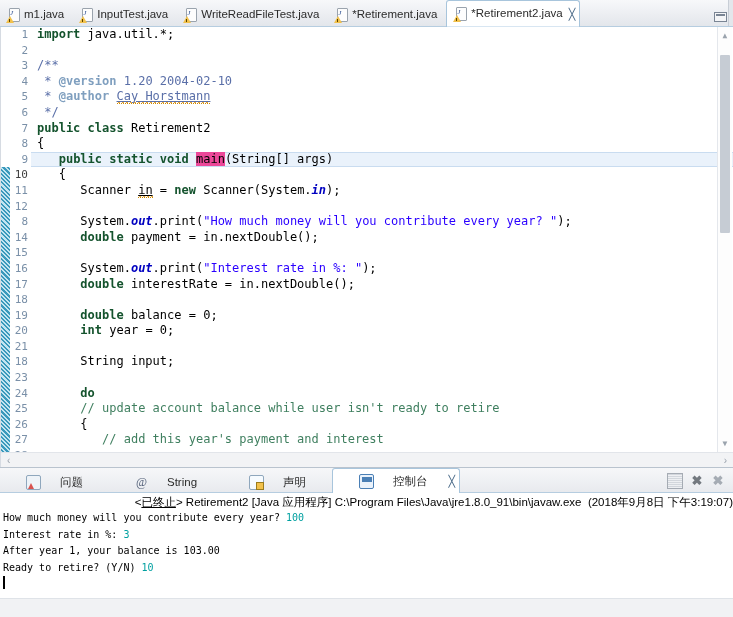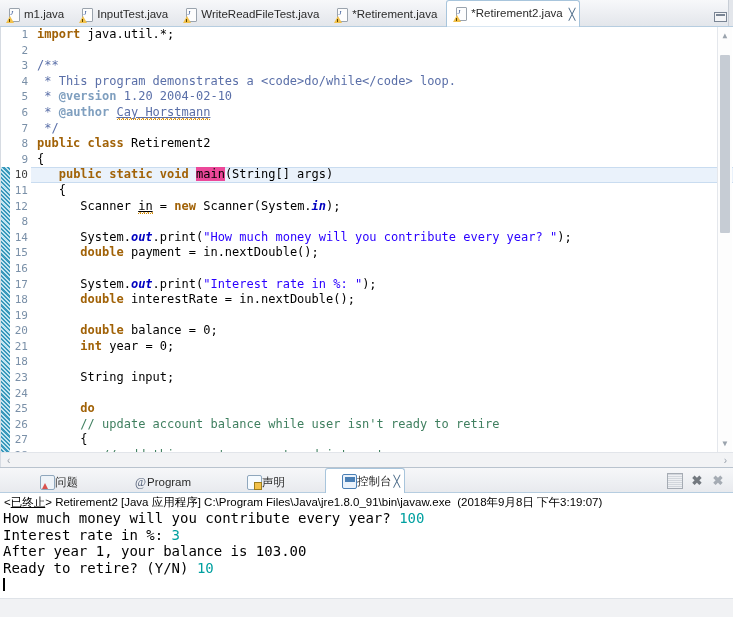--- a/index.html
+++ b/index.html
@@ -98,21 +98,21 @@
   .codearea{
     position:relative;flex:1 1 auto;overflow:hidden;background:#fff;
     font-family:"DejaVu Sans Mono","Liberation Mono",monospace;
     font-size:12px;
   }
   .cline{
     height:15.6px;line-height:15.6px;white-space:pre;
     padding-left:6px;box-sizing:border-box;position:relative;
   }
   .cline.hl{background:#eaf2fb;box-shadow:inset 0 1px 0 #c9dcf0, inset 0 -1px 0 #c9dcf0;}
-  .kw{color:#a16207;font-weight:bold;}
+  .kw{color:#14532d;font-weight:bold;}
   .str{color:#2a00ff;}
   .cmt{color:#3f7f5f;}
   .jdoc{color:#5a6fa8;}
   .jtag{color:#7f9fbf;font-weight:bold;}
   .fld{color:#0000c0;font-style:italic;font-weight:bold;}
   .occ{background:#ec4899;}
   .sq{
     border-bottom:1px dotted #d08a00;
     background:linear-gradient(to right,#e2a33a 0 2px,transparent 2px 4px) bottom repeat-x;
     background-size:4px 1px;
@@ -146,22 +146,22 @@
   .panel{
     flex:1 1 auto;display:flex;flex-direction:column;
     background:#f1f2f4;border-top:1px solid #b9c3ce;
   }
   .paneltabs{
     height:24px;flex:0 0 24px;display:flex;align-items:flex-end;
     background:linear-gradient(to bottom,#f6f7f9,#e8eaee);
     border-bottom:1px solid #b6cde0;position:relative;
   }
   .ptab{
-    display:flex;align-items:center;gap:0;height:20px;padding:0 16px;
-    font-size:11.5px;color:#2b2b2b;white-space:nowrap;margin-left:24px;
+    display:flex;align-items:center;gap:19px;height:20px;padding:0 26px;
+    font-size:11.5px;color:#2b2b2b;white-space:nowrap;
   }
   .ptab.active{
     height:24px;background:#fff;border:1px solid #a8c5dc;border-bottom:none;
     border-top-left-radius:3px;border-top-right-radius:3px;margin-bottom:-1px;
     padding-right:4px;
   }
   .picon{width:13px;height:13px;position:relative;flex:0 0 13px;}
   .pi-problems{background:#eef3f8;border:1px solid #8fa7bd;border-radius:2px;}
   .pi-problems:after{
     content:"";position:absolute;left:1px;bottom:0;width:0;height:0;
@@ -197,26 +197,26 @@
   }
   .tool-x{color:#4a5159;font-size:13px;line-height:14px;text-align:center;font-weight:bold;}
   .tool-xx{color:#8d959f;font-size:13px;line-height:14px;text-align:center;font-weight:bold;}
 
   .console{
     flex:1 1 auto;background:#fff;overflow:hidden;position:relative;
     padding:2px 0 0 2px;box-sizing:border-box;
   }
   .cheader{
     font-family:"Liberation Sans",sans-serif;font-size:11.5px;color:#000;
-    white-space:pre;line-height:15px;padding-left:2px;
+    white-space:pre;line-height:15px;padding-left:2px;text-align:right;
   }
   .cheader .term{text-decoration:underline;}
   .cout{
     font-family:"DejaVu Sans Mono","Liberation Mono",monospace;
-    font-size:14px;line-height:16.5px;white-space:pre;color:#000;
+    font-size:10px;line-height:16.5px;white-space:pre;color:#000;
     padding-left:1px;
   }
   .cin{color:#00a0a0;}
   .ccaret{
     display:inline-block;width:2px;height:13px;background:#000;vertical-align:-2px;
   }
   .panelbottom{
     position:absolute;left:0;right:0;bottom:0;height:18px;background:#f1f2f4;
     border-top:1px solid #dfe3e8;
   }
@@ -316,21 +316,20 @@
       <div class="gline">25</div>
       <div class="gline">26</div>
       <div class="gline">27</div>
       <div class="gline">28</div>
     </div>
 
     <div class="codearea">
       <div class="cline"><span class="kw">import</span> java.util.*;</div>
       <div class="cline"></div>
       <div class="cline"><span class="jdoc">/**</span></div>
-      <div class="cline"><span class="jdoc"> * This program demonstrates a &lt;code&gt;do/while&lt;/code&gt; loop.</span></div>
       <div class="cline"><span class="jdoc"> * </span><span class="jtag">@version</span><span class="jdoc"> 1.20 2004-02-10</span></div>
       <div class="cline"><span class="jdoc"> * </span><span class="jtag">@author</span><span class="jdoc"> <span class="sq">Cay Horstmann</span></span></div>
       <div class="cline"><span class="jdoc"> */</span></div>
       <div class="cline"><span class="kw">public class</span> Retirement2</div>
       <div class="cline">{</div>
       <div class="cline hl">   <span class="kw">public static void</span> <span class="occ">main</span>(String[] args)</div>
       <div class="cline">   {</div>
       <div class="cline">      Scanner <span class="sq">in</span> = <span class="kw">new</span> Scanner(System.<span class="fld">in</span>);</div>
       <div class="cline"></div>
       <div class="cline">      System.<span class="fld">out</span>.print(<span class="str">"How much money will you contribute every year? "</span>);</div>
@@ -364,21 +363,21 @@
 
   <div class="panel">
 
     <div class="paneltabs">
       <div class="ptab">
         <span class="picon pi-problems"></span>
         <span>问题</span>
       </div>
       <div class="ptab">
         <span class="picon pi-javadoc">@</span>
-        <span>Program</span>
+        <span>String</span>
       </div>
       <div class="ptab">
         <span class="picon pi-decl"></span>
         <span>声明</span>
       </div>
       <div class="ptab active">
         <span class="picon pi-console"></span>
         <span>控制台</span>
         <span class="ptabclose">╳</span>
       </div>

